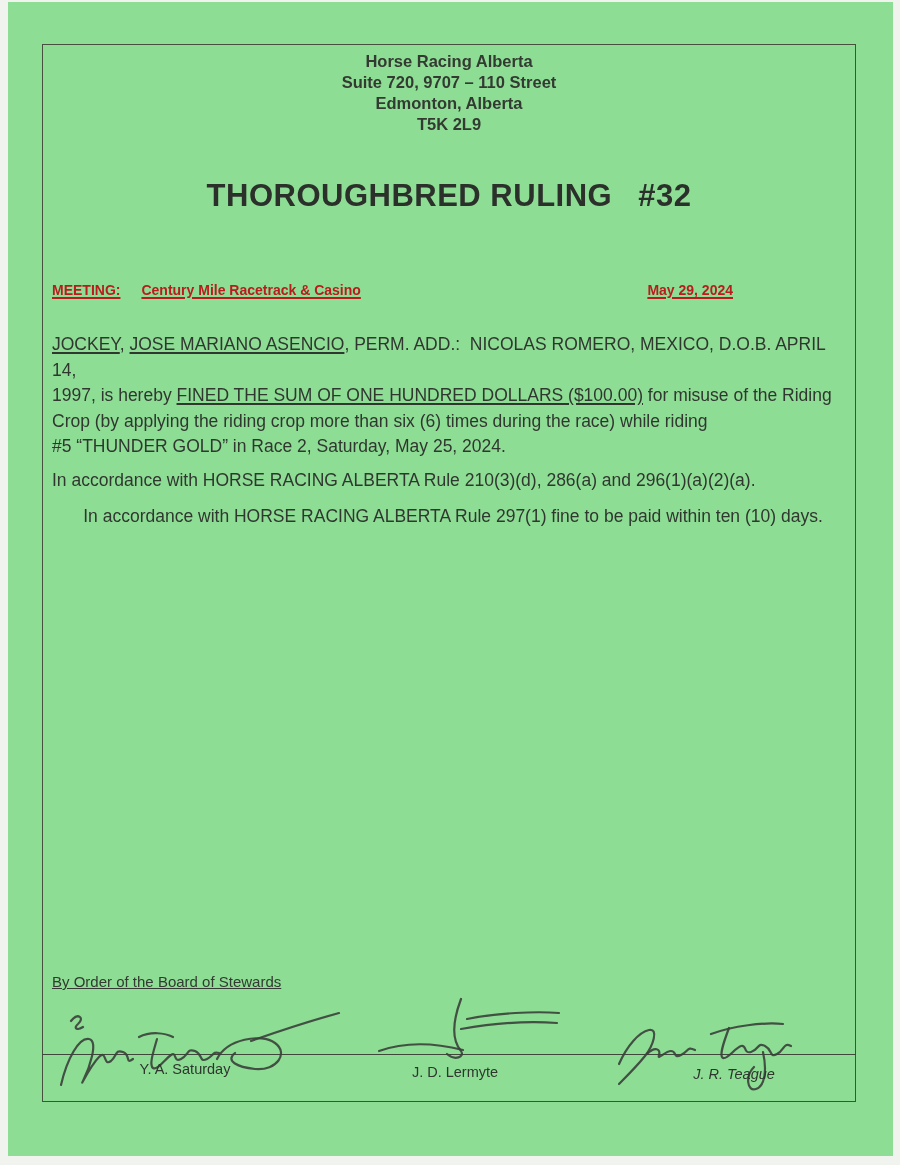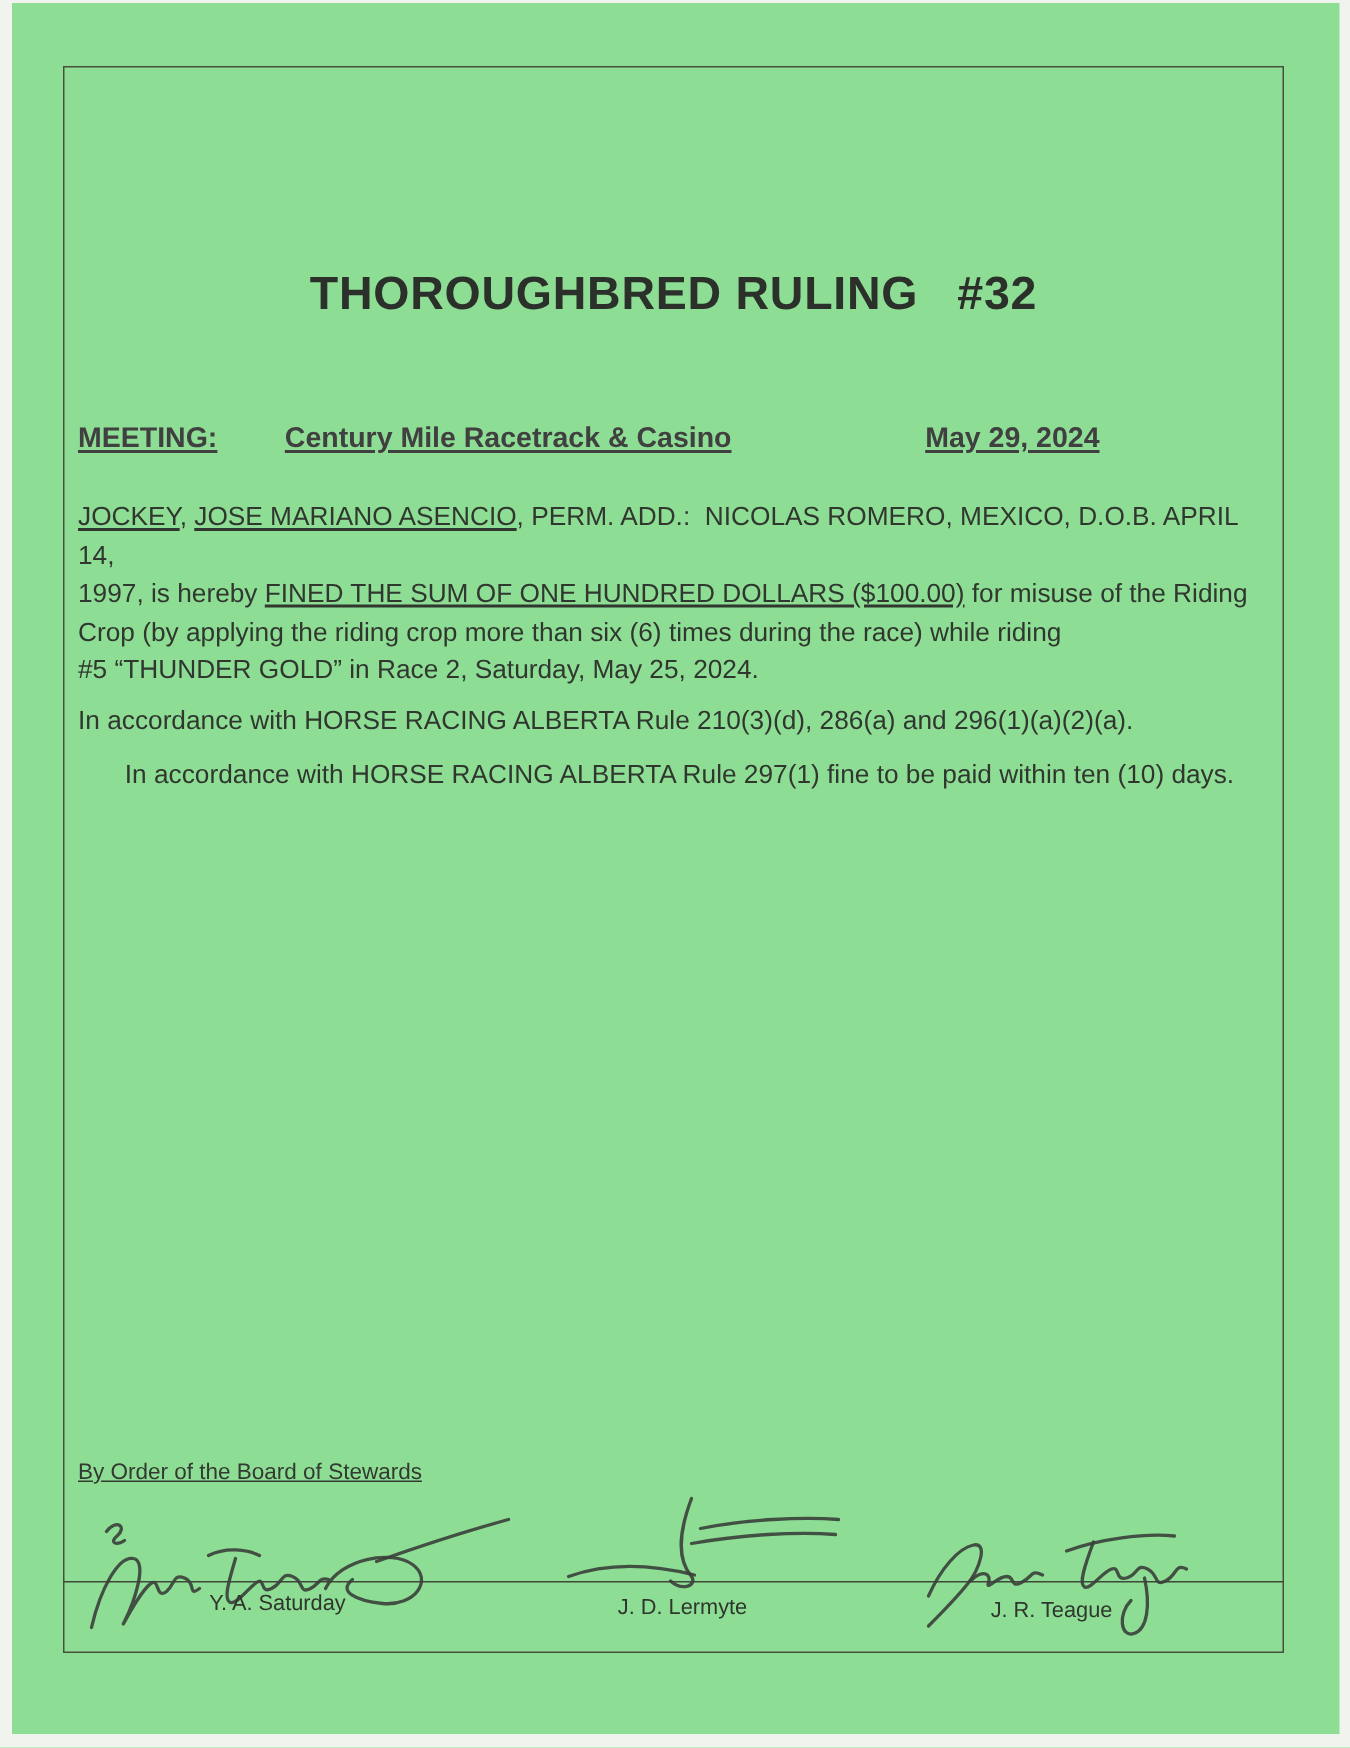--- a/index.html
+++ b/index.html
@@ -25,21 +25,21 @@
   }
   .ruling-title{
     position:absolute;top:133px;left:0;width:100%;
     text-align:center;font-weight:bold;font-size:31px;letter-spacing:.5px;
     color:#2b312a;
   }
   .ruling-title .num{margin-left:26px;margin-top:28px;}
   .meeting-row{
     position:absolute;top:214px;left:9px;right:0;padding-right:122px;
     display:flex;align-items:baseline;
-    font-weight:bold;font-size:19px;color:#404040;gap:24px;
+    font-weight:bold;font-size:14px;color:#b91c1c;
   }
   .meeting-row .venue{margin-left:21px;}
   .meeting-row .date{margin-left:auto;margin-top:23px;}
   .u{text-decoration:underline;text-decoration-thickness:1.5px;text-underline-offset:2px;}
   .body-text{
     position:absolute;left:9px;width:802px;
     font-size:17.5px;line-height:25.5px;color:#30372f;
   }
   .ruling-paragraph{top:287px;}
   .rule-citation-1{top:423px;}
@@ -51,33 +51,39 @@
   .sig-line{
     position:absolute;left:-1px;right:-1px;top:1009px;height:0;
     border-top:1.5px solid #3f473b;
   }
   .sig-name{
     position:absolute;width:200px;text-align:center;
     font-size:14.5px;color:#2f362e;
   }
   .sig-name.n1{left:42px;top:1016px;}
   .sig-name.n2{left:312px;top:1019px;}
-  .sig-name.n3{left:558px;top:1021px;}
+  .sig-name.n3{left:591px;top:1021px;font-style:italic;}
   .sig-svg{position:absolute;overflow:visible;}
   .sig-svg path{fill:none;stroke:#3a403a;stroke-width:2.2;stroke-linecap:round;stroke-linejoin:round;opacity:.9;}
   .sig-svg.s1{left:12px;top:962px;}
   .sig-svg.s2{left:330px;top:952px;}
   .sig-svg.s3{left:572px;top:975px;}
 </style>
 </head>
 <body>
 
 <div class="paper">
   <div class="ruling-frame">
 
+    <div class="letterhead">
+      <div>Horse Racing Alberta</div>
+      <div>Suite 720, 9707 – 110 Street</div>
+      <div>Edmonton, Alberta</div>
+      <div>T5K 2L9</div>
+    </div>
 
     <div class="ruling-title">
       <span>THOROUGHBRED RULING</span><span class="num">#32</span>
     </div>
 
     <div class="meeting-row">
       <span class="u">MEETING:</span>
       <span class="u venue">Century Mile Racetrack &amp; Casino</span>
       <span class="u date">May 29, 2024</span>
     </div>

